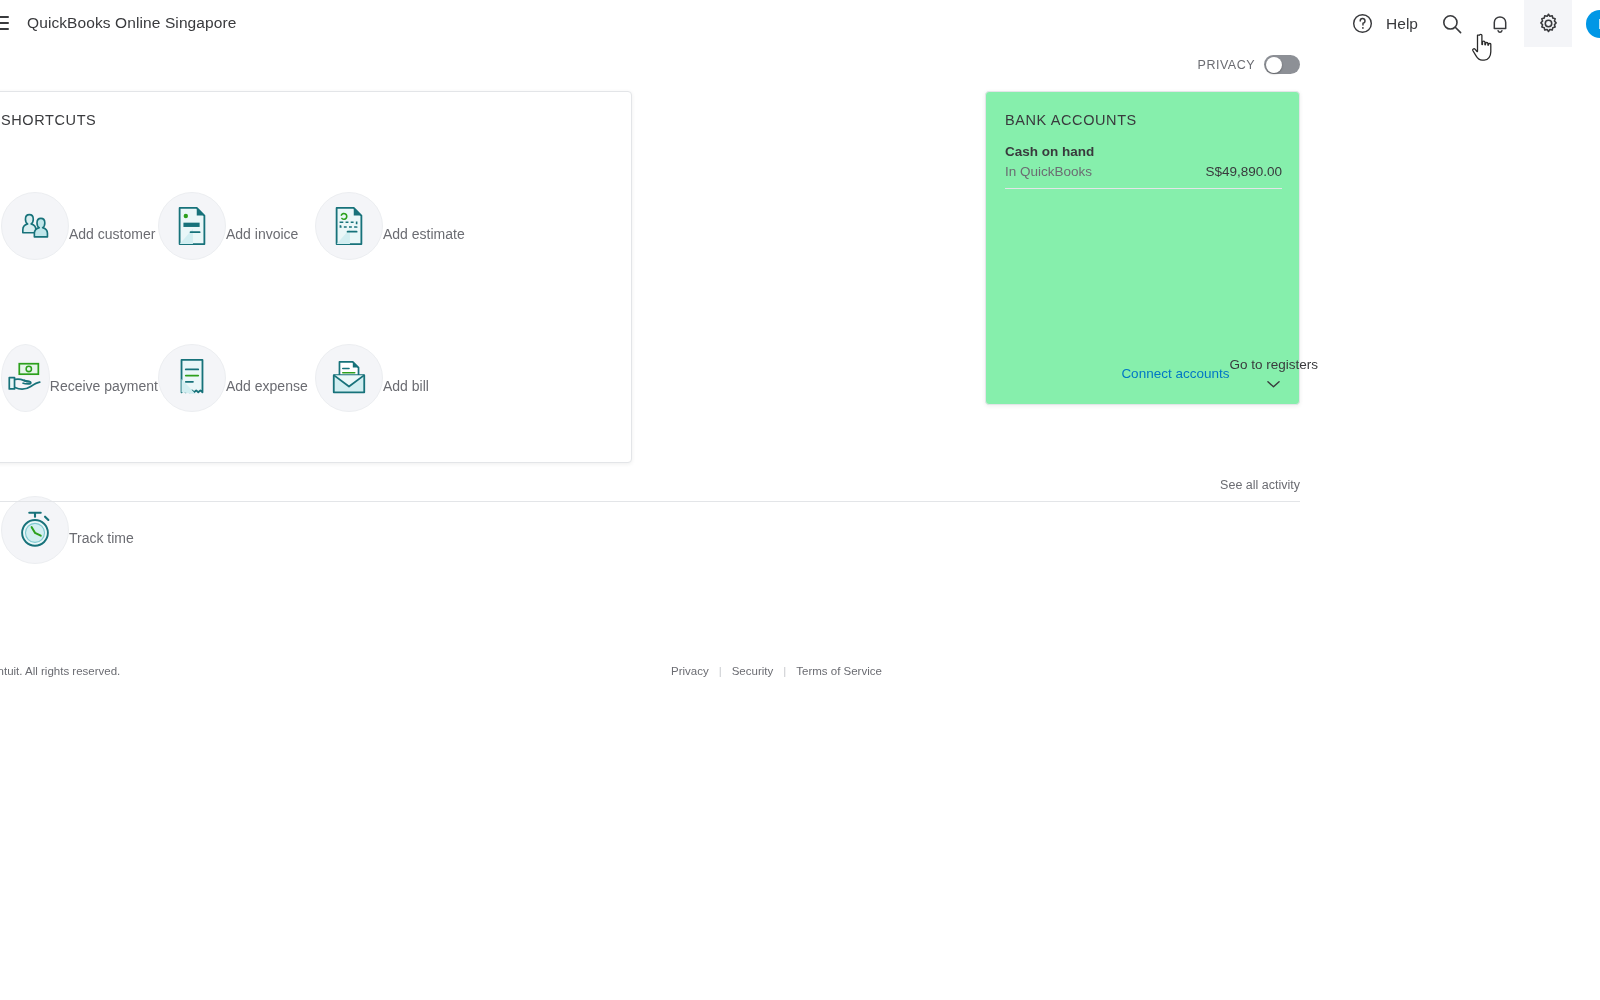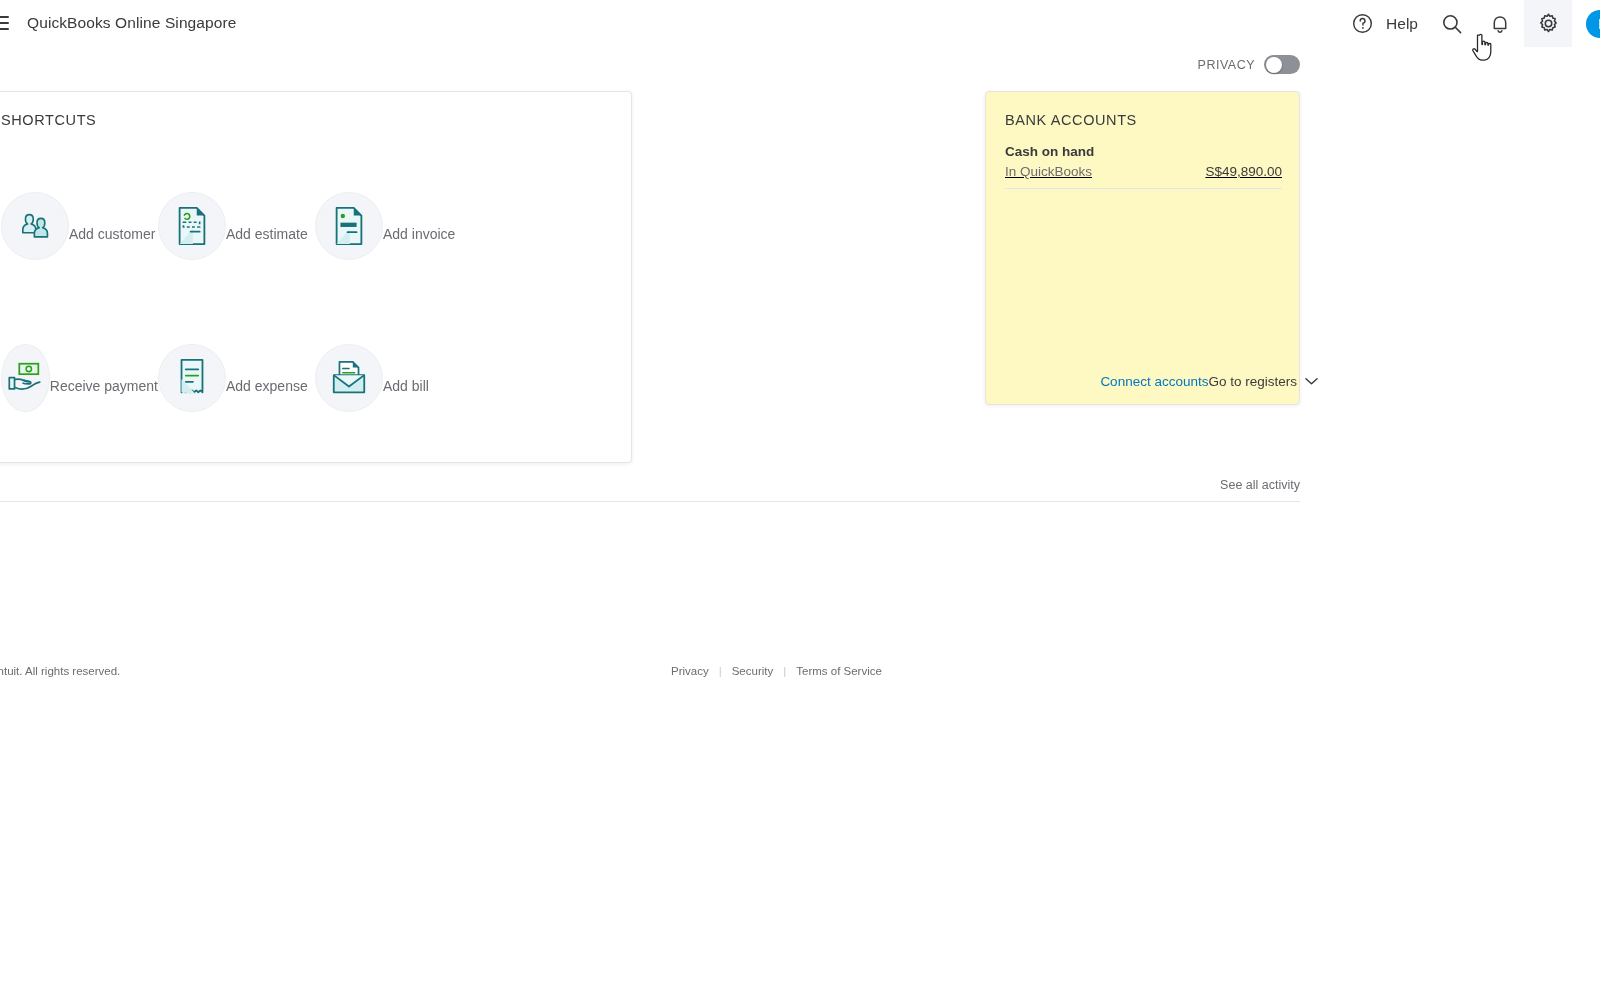--- a/index.html
+++ b/index.html
@@ -214,21 +214,21 @@
     white-space: nowrap;
   }
 
   
   .bank-card {
     position: absolute;
     left: 985px;
     top: 91px;
     width: 315px;
     height: 314px;
-    background: #fef9c3;
+    background: #86efac;
     border: 1px solid #e3e5e8;
     border-radius: 4px;
     box-shadow: 0 1px 4px rgba(0,0,0,.07);
   }
   .bank-title {
     position: absolute;
     left: 19px;
     top: 20px;
     font-size: 14.5px;
     letter-spacing: 0.6px;
@@ -243,21 +243,20 @@
     color: #393a3d;
   }
   .bank-row {
     position: absolute;
     left: 19px;
     top: 72px;
     width: 277px;
     display: flex;
     justify-content: space-between;
     align-items: baseline;
-    text-decoration: underline;
   }
   .bank-row .sub { font-size: 13.5px; color: #6b6c72; }
   .bank-row .amt { font-size: 13.5px; color: #393a3d; }
   .bank-divider {
     position: absolute;
     left: 19px;
     top: 96px;
     width: 277px;
     height: 1px;
     background: #e3e5e8;
@@ -277,20 +276,21 @@
     color: #0077c5;
     cursor: pointer;
   }
   .registers {
     display: flex;
     align-items: center;
     gap: 8px;
     font-size: 13.5px;
     color: #393a3d;
     cursor: pointer;
+    flex-direction: column;
   }
 
   
   .see-all-wrap {
     position: absolute;
     left: 0;
     top: 478px;
     width: 1300px;
     display: flex;
     justify-content: flex-end;
@@ -430,43 +430,43 @@
         <div class="label">Add customer</div>
       </div>
 
       <div class="shortcut">
         <div class="circle">
           <span>
             <svg width="36" height="40" viewBox="0 0 36 42" fill="none">
               <path d="M5 2h18l8 8v30H5z" fill="#eaf7f8" stroke="#17727a" stroke-width="1.9" stroke-linejoin="round"></path>
               <path d="M23 2l8 8h-8z" fill="#17727a"></path>
               <path d="M5 40l14-16v16z" fill="#d2eef1"></path>
-              <path d="M10 9.5a3 3 0 1 1 .6 3.6" stroke="#2ca01c" stroke-width="1.7" stroke-linecap="round"></path>
-              <rect x="9" y="17" width="17" height="5" stroke="#17727a" stroke-width="1.7" stroke-dasharray="3 2.4" fill="none"></rect>
-              <line x1="16.5" y1="27" x2="26" y2="27" stroke="#17727a" stroke-width="1.9" stroke-linecap="round"></line>
-            </svg>
-          </span>
-        </div>
-        <div class="label">Add estimate</div>
+              <circle cx="11.5" cy="10.5" r="2.3" fill="#2ca01c"></circle>
+              <rect x="9" y="17.5" width="17" height="4.5" fill="#17727a"></rect>
+              <line x1="16.5" y1="27.5" x2="26" y2="27.5" stroke="#17727a" stroke-width="1.9" stroke-linecap="round"></line>
+            </svg>
+          </span>
+        </div>
+        <div class="label">Add invoice</div>
       </div>
 
       <div class="shortcut">
         <div class="circle">
           <span>
             <svg width="36" height="40" viewBox="0 0 36 42" fill="none">
               <path d="M5 2h18l8 8v30H5z" fill="#eaf7f8" stroke="#17727a" stroke-width="1.9" stroke-linejoin="round"></path>
               <path d="M23 2l8 8h-8z" fill="#17727a"></path>
               <path d="M5 40l14-16v16z" fill="#d2eef1"></path>
-              <circle cx="11.5" cy="10.5" r="2.3" fill="#2ca01c"></circle>
-              <rect x="9" y="17.5" width="17" height="4.5" fill="#17727a"></rect>
-              <line x1="16.5" y1="27.5" x2="26" y2="27.5" stroke="#17727a" stroke-width="1.9" stroke-linecap="round"></line>
-            </svg>
-          </span>
-        </div>
-        <div class="label">Add invoice</div>
+              <path d="M10 9.5a3 3 0 1 1 .6 3.6" stroke="#2ca01c" stroke-width="1.7" stroke-linecap="round"></path>
+              <rect x="9" y="17" width="17" height="5" stroke="#17727a" stroke-width="1.7" stroke-dasharray="3 2.4" fill="none"></rect>
+              <line x1="16.5" y1="27" x2="26" y2="27" stroke="#17727a" stroke-width="1.9" stroke-linecap="round"></line>
+            </svg>
+          </span>
+        </div>
+        <div class="label">Add estimate</div>
       </div>
 
       <div class="shortcut">
         <div class="circle">
           <span>
             <svg width="44" height="40" viewBox="0 0 46 42" fill="none">
               <rect x="17" y="6" width="20" height="11" fill="#e6f6ea" stroke="#2ca01c" stroke-width="1.8"></rect>
               <circle cx="27" cy="11.5" r="2.8" fill="none" stroke="#2ca01c" stroke-width="1.6"></circle>
               <rect x="6.5" y="20.5" width="5.5" height="12" fill="#eaf7f8" stroke="#17727a" stroke-width="1.8" stroke-linejoin="round"></rect>
               <path d="M12.5 22.5c3-.8 6.2-.3 9.2 1 2.3 1 4 1.2 6 1.2M12.5 31c5.5 2.6 11.5 2.2 16.5-1.1 3.6-2.4 6.6-4.2 9.5-4.6" stroke="#17727a" stroke-width="1.8" stroke-linecap="round" stroke-linejoin="round" fill="none"></path>
@@ -502,20 +502,35 @@
               <line x1="14.5" y1="15.5" x2="27" y2="15.5" stroke="#2ca01c" stroke-width="1.7" stroke-linecap="round"></line>
               <line x1="14.5" y1="20" x2="27" y2="20" stroke="#17727a" stroke-width="1.7" stroke-linecap="round"></line>
               <path d="M5 18h32v18H5z" fill="#d2eef1" stroke="#17727a" stroke-width="1.9" stroke-linejoin="round"></path>
               <path d="M5 18l16 12 16-12" fill="#eaf7f8" stroke="#17727a" stroke-width="1.9" stroke-linejoin="round"></path>
             </svg>
           </span>
         </div>
         <div class="label">Add bill</div>
       </div>
 
+      <div class="shortcut">
+        <div class="circle">
+          <span>
+            <svg width="40" height="42" viewBox="0 0 40 44" fill="none">
+              <line x1="14" y1="4" x2="26" y2="4" stroke="#17727a" stroke-width="2.2" stroke-linecap="round"></line>
+              <line x1="20" y1="4" x2="20" y2="9" stroke="#17727a" stroke-width="2.2"></line>
+              <line x1="30.5" y1="8" x2="34" y2="11.5" stroke="#17727a" stroke-width="2.2" stroke-linecap="round"></line>
+              <circle cx="20" cy="25" r="13.5" fill="#eaf7f8" stroke="#17727a" stroke-width="2"></circle>
+              <circle cx="20" cy="25" r="10" fill="#d2eef1" stroke="#7fc9d0" stroke-width="1.2"></circle>
+              <path d="M20 25l-3.5-6M20 25l6 3" stroke="#2ca01c" stroke-width="2.1" stroke-linecap="round"></path>
+            </svg>
+          </span>
+        </div>
+        <div class="label">Track time</div>
+      </div>
 
     </div>
   </div>
 
   <div class="bank-card">
     <div class="bank-title">BANK ACCOUNTS</div>
 
     <div class="bank-acct-name">Cash on hand</div>
 
     <div class="bank-row">

